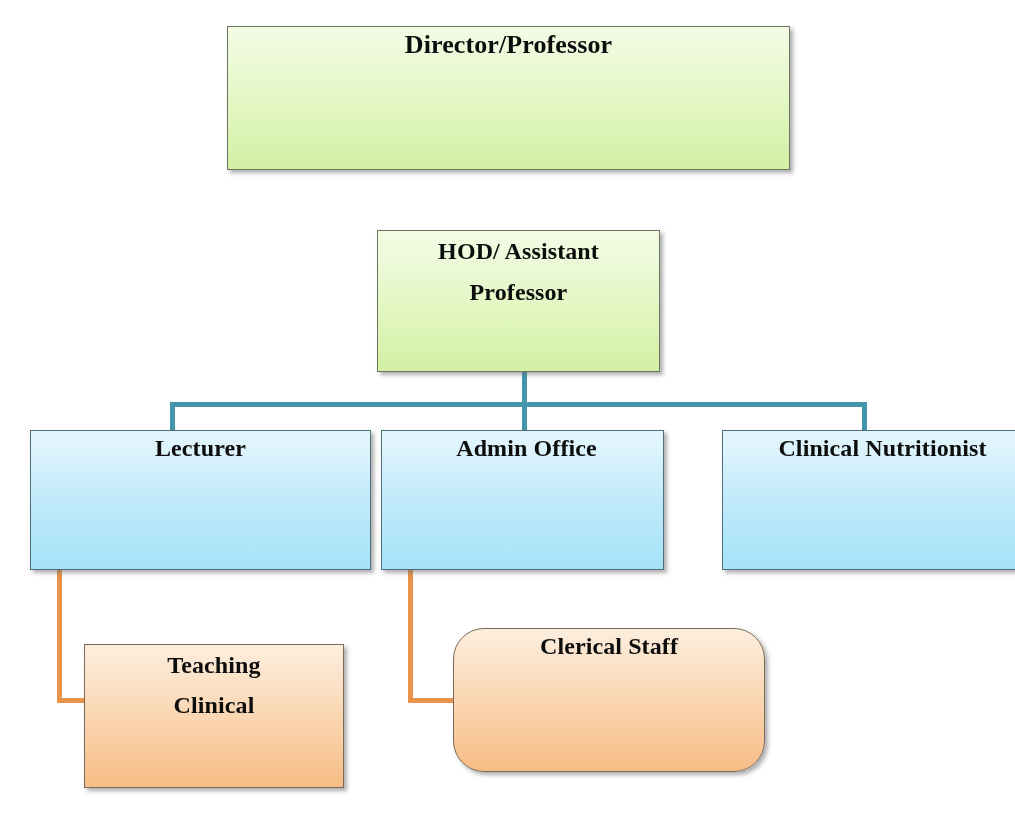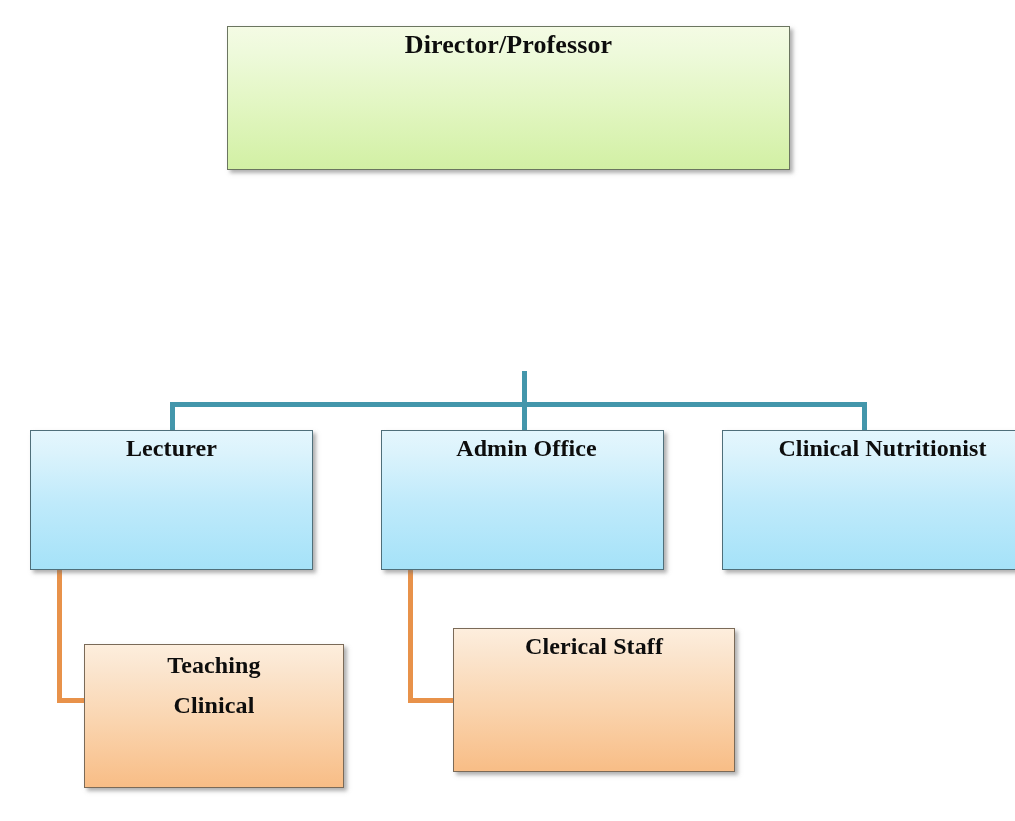--- a/index.html
+++ b/index.html
@@ -52,30 +52,30 @@
     border-color: #7a6a58;
   }
 
   
   #node-director      { left: 227px; top: 26px;  width: 563px; height: 144px; }
   #node-director .node-label { font-size: 26px; }
 
   #node-hod           { left: 377px; top: 230px; width: 283px; height: 142px; }
   #node-hod .node-label { font-size: 24px; line-height: 1.72; }
 
-  #node-lecturer      { left: 30px;  top: 430px; width: 283px; height: 140px; }
+  #node-lecturer      { left: 30px;  top: 430px; width: 341px; height: 140px; }
   #node-admin-office  { left: 381px; top: 430px; width: 283px; height: 140px; padding-left: 8px; }
   #node-clinical      { left: 722px; top: 430px; width: 321px; height: 140px; }
   #node-lecturer .node-label,
   #node-admin-office .node-label,
   #node-clinical .node-label { font-size: 24px; }
   #node-clinical .node-label { padding: 0 4px; }
 
   #node-teaching-assistant { left: 84px; top: 628px; width: 260px; height: 144px; margin-top: 16px; }
-  #node-clerical-staff     { left: 453px; top: 628px; width: 282px; height: 144px; }
+  #node-clerical-staff     { left: 453px; top: 628px; width: 312px; height: 144px; border-radius: 31px; }
   #node-teaching-assistant .node-label { font-size: 24px; line-height: 1.68; }
   #node-clerical-staff .node-label     { font-size: 24px; }
 
   
   .conn {
     position: absolute;
     z-index: 1;
   }
   .conn--teal  { background: #4396ab; }
   .conn--orange{ background: #e8924a; }
@@ -109,20 +109,23 @@
 
   <div class="conn conn--orange" id="conn-lect-vert"></div>
   <div class="conn conn--orange" id="conn-lect-horz"></div>
   <div class="conn conn--orange" id="conn-admin-vert"></div>
   <div class="conn conn--orange" id="conn-admin-horz"></div>
 
   <div class="node node--green" id="node-director">
     <span class="node-label">Director/Professor</span>
   </div>
 
+  <div class="node node--green" id="node-hod">
+    <span class="node-label"><span>HOD/ Assistant</span><br><span>Professor</span></span>
+  </div>
 
   <div class="node node--blue" id="node-lecturer">
     <span class="node-label">Lecturer</span>
   </div>
 
   <div class="node node--blue" id="node-admin-office">
     <span class="node-label">Admin Office</span>
   </div>
 
   <div class="node node--blue" id="node-clinical">

